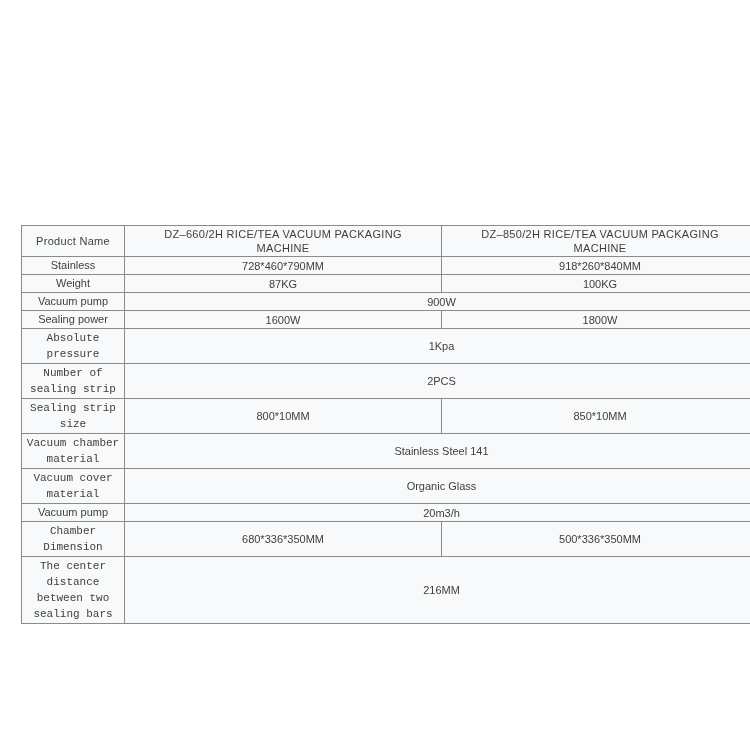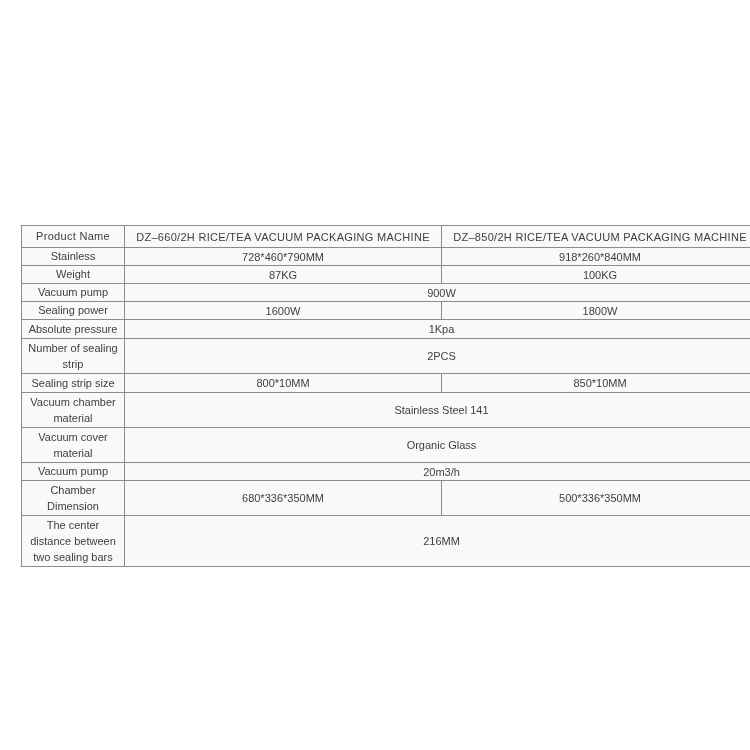--- a/index.html
+++ b/index.html
@@ -24,34 +24,35 @@
     table-layout: fixed;
   }
   table.spec-table td {
     border: 1px solid #8b8b8b;
     background: #f8f9fa;
     color: #3e3e3e;
     font-size: 11px;
     line-height: 14px;
     text-align: center;
     vertical-align: middle;
-    padding: 1px 11px;
+    padding: 1px 20px;
     overflow: hidden;
     word-wrap: break-word;
   }
   table.spec-table tr:first-child td {
     height: 19px;
     letter-spacing: 0.3px;
   }
   table.spec-table td.label-cell {
     padding: 1px 4px;
     line-height: 15px;
   }
   table.spec-table tr.tall td.label-cell {
     line-height: 16px;
+    font-family: Liberation Mono, monospace;
   }
 </style>
 </head>
 <body>
 
 <div class="canvas">
   <table class="spec-table">
     <colgroup>
       <col style="width:103px">
       <col style="width:317px">

